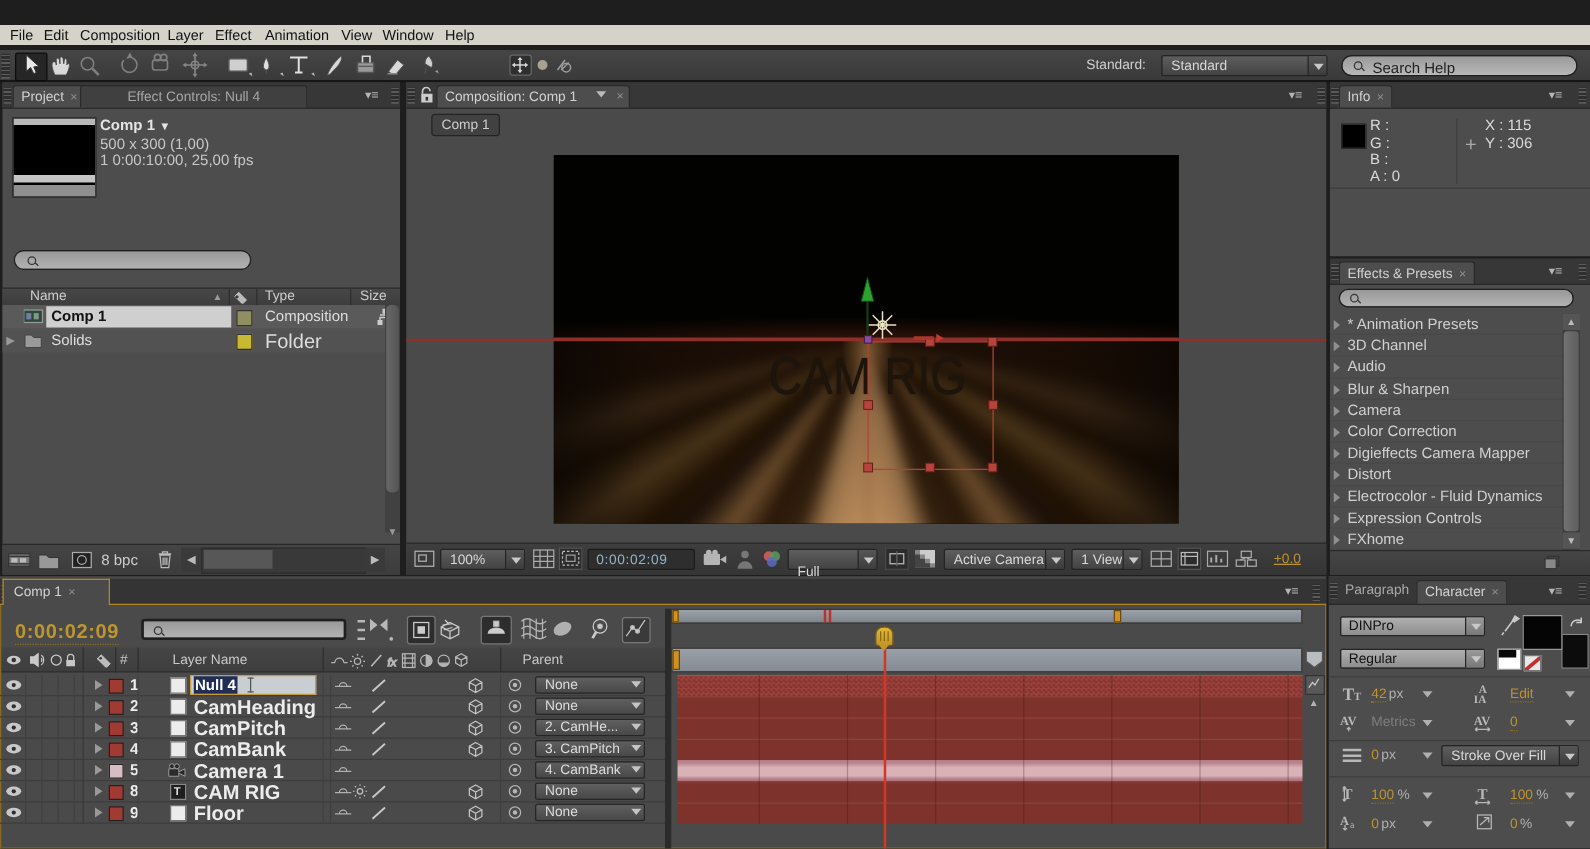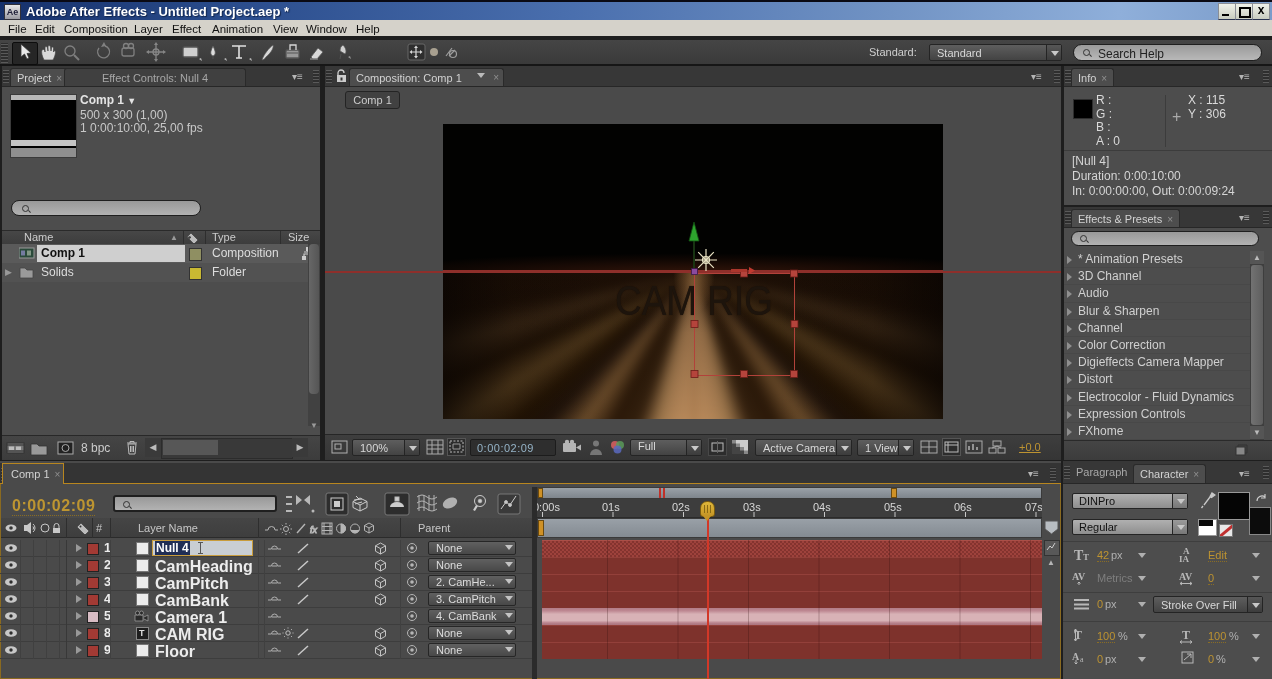--- a/index.html
+++ b/index.html
@@ -36,32 +36,20 @@
 .cube{position:absolute;left:374px;top:2px;}
 .whip{position:absolute;left:406px;top:2px;}
 .pdd{position:absolute;left:428px;top:1px;width:88px;height:14px;background:linear-gradient(#606060,#484848);border:1px solid #262626;border-radius:2px;box-sizing:border-box;color:#dcdcdc;font-size:11px;}
 .pdd span{position:absolute;left:7px;top:0px;}
 .pdd .pa{position:absolute;right:2px;top:3px;width:0;height:0;border:4px solid transparent;border-top:5px solid #c4c4c4;border-bottom:none;}
 .bar{position:absolute;left:10px;width:500px;height:17px;box-sizing:border-box;}
 </style></head>
 <body>
 <div id="app">
 
-<div class="abs" style="left:0;top:0;width:1272px;height:20px;background:linear-gradient(90deg,#16316b 0%,#2a4c8c 18%,#4a6fae 45%,#7193c4 70%,#8fafda 88%,#7b9cca 100%);border-top:2px solid #0a0a14;">
-  <div class="abs" style="left:4px;top:2px;width:15px;height:14px;background:linear-gradient(#e8e8e8,#9a9aa2);border:1px solid #30303a;color:#20203a;font-weight:bold;font-size:9px;text-align:center;line-height:14px;">Ae</div>
-  <div class="abs" style="left:26px;top:2px;font-size:13px;font-weight:bold;color:#fff;text-shadow:1px 1px 1px #10244a;">Adobe After Effects - Untitled Project.aep *</div>
-
-  <div class="abs" style="left:1218px;top:1px;width:16px;height:15px;background:linear-gradient(#f0f2ea,#c8ccc0);border:1px solid #8a8e96;border-bottom-color:#2a3452;">
-        <div class="abs" style="left:3px;top:10px;width:7px;height:2px;background:#000;"></div>
-      </div>
-  <div class="abs" style="left:1235px;top:1px;width:16px;height:15px;background:linear-gradient(#f0f2ea,#c8ccc0);border:1px solid #8a8e96;border-bottom-color:#2a3452;">
-        <div class="abs" style="left:3px;top:3px;width:8px;height:7px;border:2px solid #000;border-top-width:2px;"></div>
-      </div>
-  <div class="abs" style="left:1252px;top:1px;width:16px;height:15px;background:linear-gradient(#f0f2ea,#c8ccc0);border:1px solid #8a8e96;border-bottom-color:#2a3452;color:#000;font-weight:bold;font-size:12px;text-align:center;line-height:13px;">x</div>
-</div>
 
 <div class="abs" style="left:0;top:20px;width:1272px;height:16px;background:#d5d2ca;color:#111;font-size:11.5px;">
   <span class="abs" style="left:8px;top:3px;">File</span>
   <span class="abs" style="left:35px;top:3px;">Edit</span>
   <span class="abs" style="left:64px;top:3px;">Composition</span>
   <span class="abs" style="left:134px;top:3px;">Layer</span>
   <span class="abs" style="left:172px;top:3px;">Effect</span>
   <span class="abs" style="left:212px;top:3px;">Animation</span>
   <span class="abs" style="left:273px;top:3px;text-align:center;">View</span>
   <span class="abs" style="left:306px;top:3px;">Window</span>
@@ -187,21 +175,21 @@
             <rect x="9" y="10" width="4" height="4" fill="#ccc"></rect>
           </svg>
   </div>
   <div class="abs" style="left:0;top:197px;width:306px;height:19px;background:#525252;">
     <span class="abs" style="left:3px;top:4px;color:#999;font-size:9px;">▶</span>
     <svg class="abs" style="left:17px;top:2px;" width="16" height="14">
             <path d="M1,3 h5 l2,2 h6 v8 h-13 Z" fill="#9a9a9a" stroke="#444" stroke-width="0.8"></path>
           </svg>
     <span class="abs" style="left:39px;top:2px;color:#ddd;font-size:12px;">Solids</span>
     <div class="abs" style="left:187px;top:4px;width:11px;height:11px;background:#c8b832;border:1px solid #333;"></div>
-    <span class="abs" style="left:210px;top:2px;color:#ddd;font-size:12px;">Folder</span>
+    <span class="abs" style="left:210px;top:2px;color:#ddd;font-size:16px;">Folder</span>
   </div>
 
   <div class="abs" style="left:306px;top:178px;width:12px;height:182px;background:#414141;">
     <div class="abs" style="left:1px;top:0px;width:10px;height:150px;background:linear-gradient(90deg,#676767,#555);border-radius:4px;"></div>
   </div>
   <div class="abs" style="left:306px;top:352px;width:12px;height:16px;color:#999;font-size:8px;text-align:center;line-height:16px;">▼</div>
 
   <div class="abs" style="left:0;top:369px;width:318px;height:24px;background:linear-gradient(#454545,#3c3c3c);border-top:1px solid #282828;">
     <svg class="abs" style="left:4px;top:4px;" width="20" height="16">
             <rect x="1" y="3" width="17" height="10" fill="#777" stroke="#333"></rect>
@@ -312,21 +300,21 @@
     <svg class="abs" style="left:263px;top:4px;" width="16" height="17" opacity="0.55">
             <circle cx="8" cy="4.5" r="3" fill="#aaa"></circle>
             <path d="M2,16 a6,6 0 0 1 12,0 Z" fill="#aaa"></path>
           </svg>
     <svg class="abs" style="left:283px;top:4px;" width="19" height="17">
             <circle cx="7" cy="6" r="4" fill="#c25a5a"></circle>
             <circle cx="12" cy="6" r="4" fill="#5a9a5a" opacity="0.85"></circle>
             <circle cx="9.5" cy="10.5" r="4" fill="#5a6ac0" opacity="0.85"></circle>
           </svg>
     <div class="ddl" style="left:305px;top:4px;width:72px;height:17px;">
-            <span style="position:absolute;left:7px;top:0;">Full</span>
+            <span style="position:absolute;left:7px;top:12px;">Full</span>
             <div class="arr"></div>
           </div>
     <div class="abs" style="left:383px;top:3px;width:19px;height:18px;background:#2c2c2c;border:1px solid #484848;box-sizing:border-box;">
             <svg width="17" height="16">
               <rect x="3" y="4" width="11" height="8" fill="none" stroke="#bbb"></rect>
               <path d="M8.5,2 v12" stroke="#666"></path>
             </svg>
           </div>
     <svg class="abs" style="left:406px;top:4px;" width="19" height="17">
             <rect x="1" y="1" width="16" height="14" fill="#888"></rect>
@@ -371,39 +359,38 @@
     <div class="tab" style="left:7px;">Info<span class="x">×</span></div>
     <div class="panelmenu" style="left:175px;top:5px;">▾≡</div>
     <div class="grip" style="left:199px;top:4px;height:13px;"></div>
   </div>
   <div class="abs" style="left:9px;top:33px;width:18px;height:18px;background:#000;border:1px solid #2e2e2e;"></div>
   <div class="abs" style="left:32px;top:28px;color:#dadada;font-size:12px;line-height:13.5px;">R :<br>G :<br>B :<br>A : 0</div>
   <div class="abs" style="left:101px;top:29px;width:1px;height:52px;background:#3c3c3c;"></div>
   <div class="abs" style="left:108px;top:42px;color:#aaa;font-size:16px;">+</div>
   <div class="abs" style="left:124px;top:28px;color:#dadada;font-size:12px;line-height:13.5px;">X : 115<br>Y : 306</div>
   <div class="abs" style="left:0px;top:84px;width:208px;height:1px;background:#3c3c3c;"></div>
-  <div class="abs" style="left:8px;top:88px;color:#d5d5d5;font-size:12px;line-height:15px;">[Null 4]<br>Duration: 0:00:10:00<br>In: 0:00:00:00, Out: 0:00:09:24</div>
 </div>
 
 <div class="abs" style="left:1064px;top:207px;width:208px;height:252px;background:#4d4d4d;">
   <div class="tabbar" style="left:0;top:0;width:208px;">
     <div class="grip" style="left:1px;top:4px;height:13px;"></div>
     <div class="tab" style="left:7px;">Effects &amp; Presets<span class="x">×</span></div>
     <div class="panelmenu" style="left:175px;top:5px;">▾≡</div>
     <div class="grip" style="left:199px;top:4px;height:13px;"></div>
   </div>
   <div class="searchbox" style="left:7px;top:24px;width:188px;height:15px;">
           <div class="mag" style="left:7px;top:2px;"></div>
         </div>
   <div class="abs" id="fxlist" style="left:0;top:44px;width:186px;height:189px;font-size:12px;color:#d0d0d0;">
     <div class="fxrow">* Animation Presets</div>
     <div class="fxrow">3D Channel</div>
     <div class="fxrow">Audio</div>
     <div class="fxrow">Blur &amp; Sharpen</div>
-    <div class="fxrow">Channel</div>
+    <div class="fxrow">Camera</div>
     <div class="fxrow">Color Correction</div>
     <div class="fxrow">Digieffects Camera Mapper</div>
     <div class="fxrow">Distort</div>
     <div class="fxrow">Electrocolor - Fluid Dynamics</div>
     <div class="fxrow">Expression Controls</div>
     <div class="fxrow">FXhome</div>
   </div>
   <div class="abs" style="left:186px;top:44px;width:14px;height:189px;background:#3e3e3e;">
     <div class="abs" style="left:0;top:0;width:14px;height:13px;background:#555;color:#bbb;font-size:8px;text-align:center;line-height:13px;">▲</div>
     <div class="abs" style="left:1px;top:14px;width:12px;height:160px;background:linear-gradient(90deg,#727272,#5e5e5e);border-radius:3px;"></div>
@@ -419,21 +406,21 @@
 </div>
 
 <div id="bottom">
 
 <div class="abs" id="tl" style="left:0;top:461px;width:1061px;height:218px;background:#4a4a4a;">
   <div class="abs" style="left:0;top:2px;width:1061px;height:21px;background:#343434;border-bottom:1px solid #b8861f;box-sizing:border-box;">
     <div class="grip" style="left:1px;top:5px;height:13px;"></div>
     <div class="panelmenu" style="left:1028px;top:5px;">▾≡</div>
     <div class="grip" style="left:1050px;top:4px;height:14px;"></div>
   </div>
-  <div class="abs" style="left:2px;top:2px;width:62px;height:21px;background:#4a4a4a;border:1px solid #b8861f;border-bottom:none;box-sizing:border-box;color:#d2d2d2;line-height:20px;"><span style="margin-left:8px;">Comp 1</span><span class="x" style="color:#909090;margin-left:5px;font-size:10px;">×</span></div>
+  <div class="abs" style="left:2px;top:2px;width:86px;height:21px;background:#4a4a4a;border:1px solid #b8861f;border-bottom:none;box-sizing:border-box;color:#d2d2d2;line-height:20px;"><span style="margin-left:8px;">Comp 1</span><span class="x" style="color:#909090;margin-left:5px;font-size:10px;">×</span></div>
   <div class="abs" style="left:12px;top:36px;font-size:16px;font-weight:bold;color:#bd9531;letter-spacing:0.5px;border-bottom:1px dotted #8a6d24;">0:00:02:09</div>
   <div class="searchbox" style="left:113px;top:34px;width:164px;height:17px;border-radius:3px;border-width:2px;">
           <div class="mag" style="left:7px;top:3px;"></div>
         </div>
 
   <svg class="abs" style="left:284px;top:30px;" width="250" height="26" viewBox="0 0 250 26">
     <g stroke="#b8b8b8" fill="none">
       <path d="M2,6 h6 M2,13 h6 M2,20 h6" stroke-width="2"></path>
       <path d="M12,4 l6,5 -6,5 Z M26,4 l-6,5 6,5 Z" fill="#b8b8b8" stroke="none"></path>
       <circle cx="29" cy="20" r="1.5" fill="#b8b8b8" stroke="none"></circle>
@@ -730,35 +717,20 @@
   <div id="graph" class="abs" style="left:532px;top:26px;width:529px;height:192px;">
     <div class="abs" style="left:0;top:0;width:5px;height:192px;background:#2b2b2b;"></div>
 
     <div class="abs" style="left:5px;top:0px;width:505px;height:12px;background:linear-gradient(#9aa1a8,#7e858c);border:1px solid #3a3a3a;box-sizing:border-box;">
       <div class="abs" style="left:0;top:0;width:5px;height:10px;background:#cf9126;border:1px solid #6a4a10;box-sizing:border-box;"></div>
       <div class="abs" style="left:353px;top:0;width:6px;height:10px;background:#cf9126;border:1px solid #6a4a10;box-sizing:border-box;"></div>
       <div class="abs" style="left:121px;top:0;width:2px;height:10px;background:#c03028;"></div>
       <div class="abs" style="left:125px;top:0;width:2px;height:10px;background:#c03028;"></div>
     </div>
 
-    <div class="abs" style="left:5px;top:12px;width:505px;height:19px;background:#3d3d3d;border-bottom:1px solid #2b2b2b;box-sizing:border-box;color:#d8d8d8;font-size:11px;overflow:hidden;">
-      <span class="abs" style="left:-4px;top:2px;">0:00s</span>
-      <span class="abs" style="left:65px;top:2px;">01s</span>
-      <span class="abs" style="left:135px;top:2px;">02s</span>
-      <span class="abs" style="left:206px;top:2px;">03s</span>
-      <span class="abs" style="left:276px;top:2px;">04s</span>
-      <span class="abs" style="left:347px;top:2px;">05s</span>
-      <span class="abs" style="left:417px;top:2px;">06s</span>
-      <span class="abs" style="left:488px;top:2px;">07s</span>
-      <svg class="abs" style="left:0;top:13px;" width="505" height="6">
-              <g stroke="#c8c8c8">
-                <path d="M5.5,0 v5 M76,0 v5 M146.5,0 v5 M217,0 v5 M287.5,0 v5 M358,0 v5 M428.5,0 v5 M499,0 v5"></path>
-              </g>
-            </svg>
-    </div>
 
     <div class="abs" style="left:5px;top:31px;width:505px;height:20px;background:linear-gradient(#99a0a7,#848b92);border:1px solid #3a3a3a;box-sizing:border-box;">
       <div class="abs" style="left:0;top:1px;width:6px;height:16px;background:#cf9126;border:1px solid #6a4a10;box-sizing:border-box;"></div>
     </div>
     <svg class="abs" style="left:512px;top:33px;" width="16" height="15">
             <path d="M1,1 h13 v8 l-6.5,5 -6.5,-5 Z" fill="#b8bdc2" stroke="#555"></path>
           </svg>
 
     <div class="bar" style="top:53px;background:#9e423c;background-image:repeating-conic-gradient(rgba(55,10,8,0.25) 0 25%,transparent 0 50%);background-size:4px 4px;border-top:1px solid #aa4f48;"></div>
     <div class="bar" style="top:70px;background:#7e322c;border-top:1px solid #93403a;"></div>

